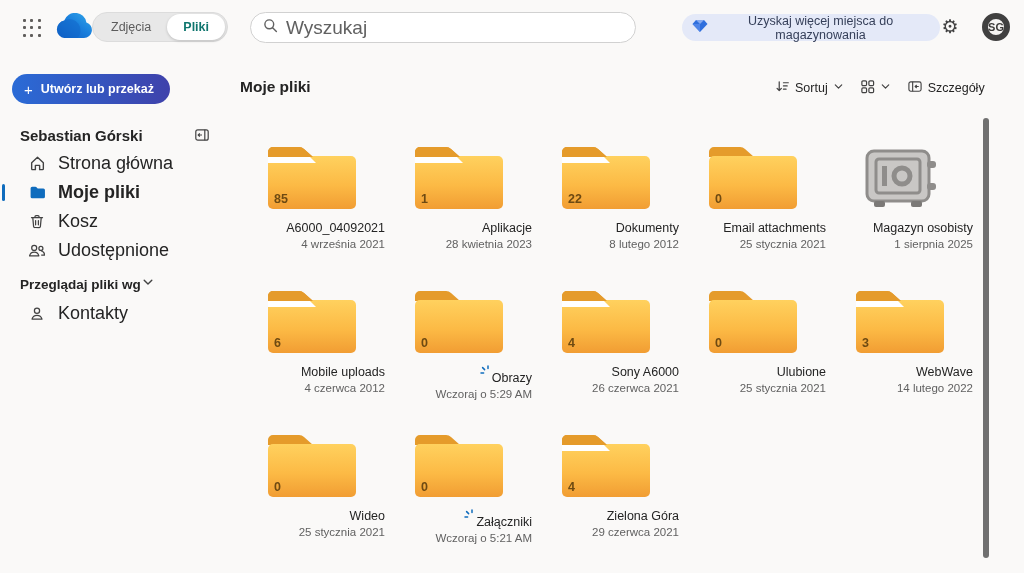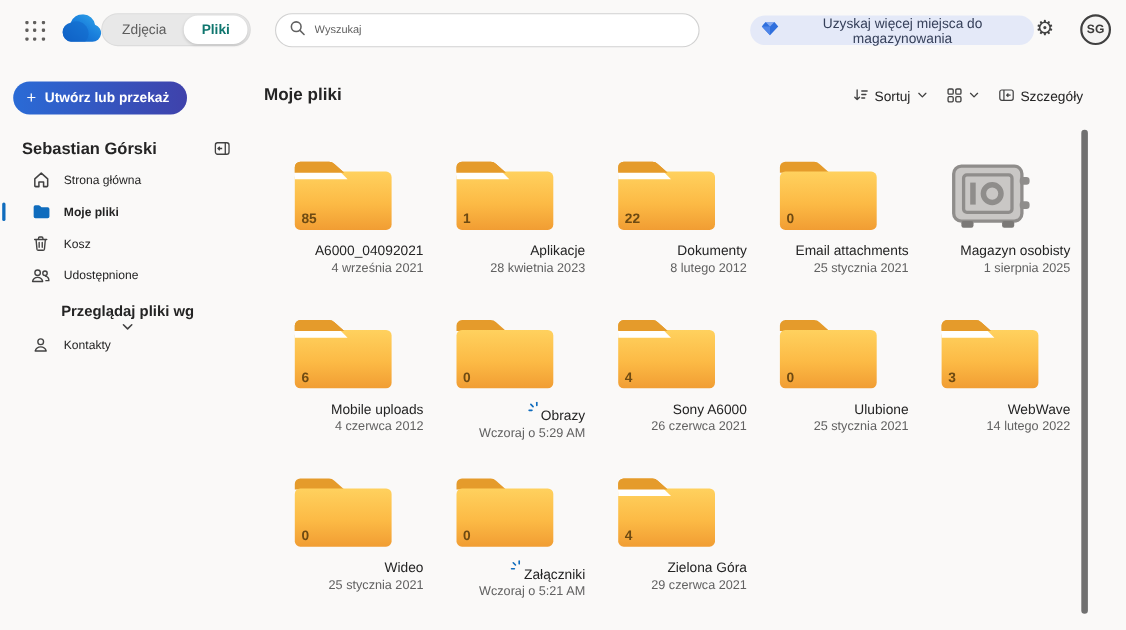--- a/index.html
+++ b/index.html
@@ -9,40 +9,40 @@
 
   
   .header { position:absolute; top:0; left:0; width:940px; height:55px; }
   .waffle { position:absolute; left:20px; top:16px; width:24px; height:24px; display:grid; grid-template-columns:repeat(3,1fr); gap:4px; padding:3px; cursor:pointer; }
   .waffle span { width:3px; height:3px; background:#605e5c; border-radius:1px; }
   .cloud-logo { position:absolute; left:54px; top:13px; }
   .toggle { position:absolute; left:92px; top:12px; height:30px; background:#e8e8e8; border:1px solid #dcdcdc; border-radius:15px; display:flex; align-items:center; padding:2px; }
   .toggle .opt { padding:0 16px; height:26px; line-height:26px; font-size:12.5px; color:#5c5c5c; border-radius:13px; cursor:pointer; }
   .toggle .opt.sel { background:#fff; color:#0f766e; font-weight:bold; box-shadow:0 1px 3px rgba(0,0,0,.18); }
   .searchbox { position:absolute; left:250px; top:12px; width:386px; height:31px; background:#fff; border:1px solid #d1d1d1; border-radius:16px; display:flex; align-items:center; padding:0 12px; }
-  .searchbox input { border:none; outline:none; background:transparent; font-size:10px; color:#242424; width:100%; margin-left:8px; font-family:inherit; }
+  .searchbox input { border:none; outline:none; background:transparent; font-size:19px; color:#242424; width:100%; margin-left:8px; font-family:inherit; }
   .searchbox input::placeholder { color:#616161; }
   .premium-pill { position:absolute; left:682px; top:14px; height:27px; background:#e4e9f8; border:none; border-radius:14px; display:flex; align-items:center; gap:7px; padding:0 14px 0 10px; font-size:12.5px; color:#36405a; cursor:pointer; font-family:inherit; }
   .gear-btn { position:absolute; left:936px; top:13px; width:28px; height:28px; border:none; background:transparent; font-size:19px; color:#424242; cursor:pointer; line-height:28px; text-align:center; }
-  .avatar { position:absolute; left:982px; top:13px; width:28px; height:28px; border-radius:50%; background:#f5f4f3; border:2px solid #404040; color:#3b3a39; font-size:11px; font-weight:bold; display:flex; align-items:center; justify-content:center; cursor:pointer; }
+  .avatar { position:absolute; left:982px; top:13px; width:28px; height:28px; border-radius:50%; background:#f5f4f3; border:6px solid #404040; color:#3b3a39; font-size:11px; font-weight:bold; display:flex; align-items:center; justify-content:center; cursor:pointer; }
 
   
   .sidebar { position:absolute; top:55px; left:0; width:232px; height:518px; }
   .create-btn { position:absolute; left:12px; top:19px; height:30px; padding:0 16px 0 12px; border:none; border-radius:15px; background:linear-gradient(90deg,#2a6bd6 0%,#3f42ab 100%); color:#fff; font-size:12.5px; font-weight:bold; display:flex; align-items:center; gap:8px; cursor:pointer; font-family:inherit; }
   .create-btn .plus { font-size:15px; font-weight:normal; }
   .profile-row { position:absolute; left:20px; top:70px; width:192px; display:flex; align-items:center; justify-content:space-between; }
   .profile-name { font-size:15px; font-weight:bold; color:#242424; }
   .panel-toggle { width:20px; height:20px; cursor:pointer; display:flex; align-items:center; justify-content:center; }
   .nav { position:absolute; left:0; top:94px; width:232px; }
-  .nav-item { position:relative; height:29px; display:flex; align-items:center; gap:12px; padding-left:28px; font-size:11px; color:#242424; cursor:pointer; }
+  .nav-item { position:relative; height:29px; display:flex; align-items:center; gap:12px; padding-left:28px; font-size:18px; color:#242424; cursor:pointer; }
   .nav-item .ind { position:absolute; left:2px; top:6px; width:3px; height:17px; border-radius:2px; background:#0f6cbd; display:none; }
   .nav-item.sel { font-weight:bold; }
   .nav-item.sel .ind { display:block; }
   .nav-item .nicon { width:18px; height:18px; display:flex; align-items:center; justify-content:center; }
-  .section-row { position:absolute; left:20px; top:220px; width:192px; display:flex; align-items:center; justify-content:flex-start; cursor:pointer;flex-direction:column; }
+  .section-row { position:absolute; left:20px; top:220px; width:192px; display:flex; align-items:center; justify-content:flex-start; cursor:pointer; }
   .section-label { font-size:13.5px; font-weight:bold; color:#242424; }
   .nav2 { position:absolute; left:0; top:244px; width:232px; }
 
   
   .main-title { position:absolute; left:240px; top:78px; font-size:15.5px; font-weight:bold; color:#242424; }
   .toolbar { position:absolute; top:76px; left:770px; width:214px; height:24px; display:flex; align-items:center; justify-content:flex-start; gap:6px; }
   .tb-btn { display:flex; align-items:center; gap:5px; font-size:12.5px; color:#242424; background:transparent; border:none; cursor:pointer; padding:3px 5px; border-radius:4px; font-family:inherit; }
 
   .grid { position:absolute; left:238px; top:135px; width:740px; display:grid; grid-template-columns:repeat(5,147px); row-gap:27px; }
   .tile { height:117px; text-align:right; cursor:pointer; border-radius:6px; }

